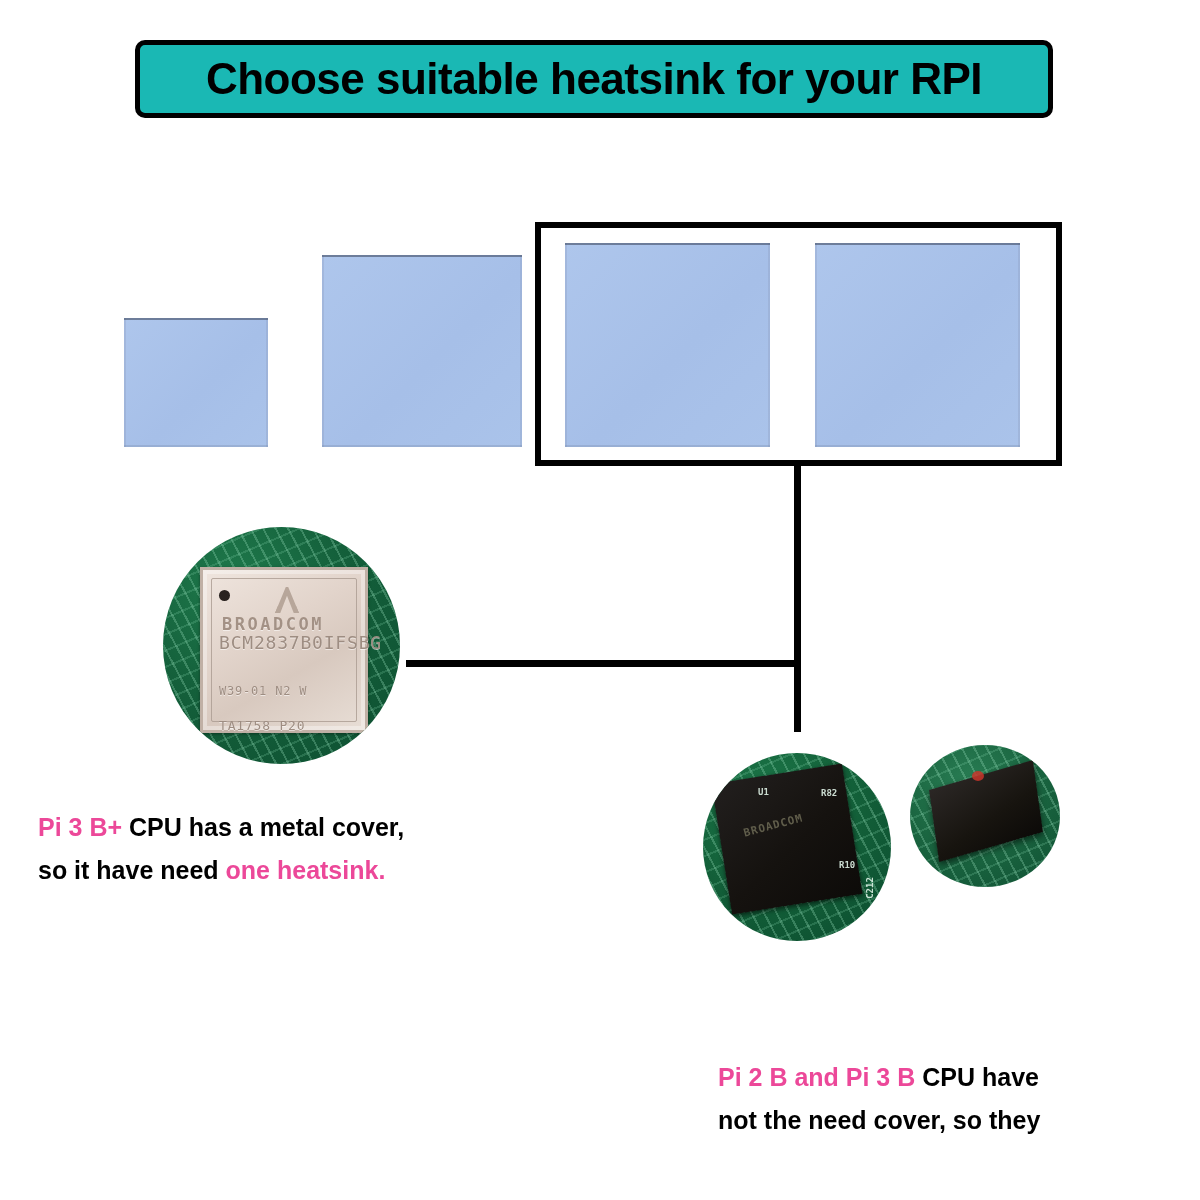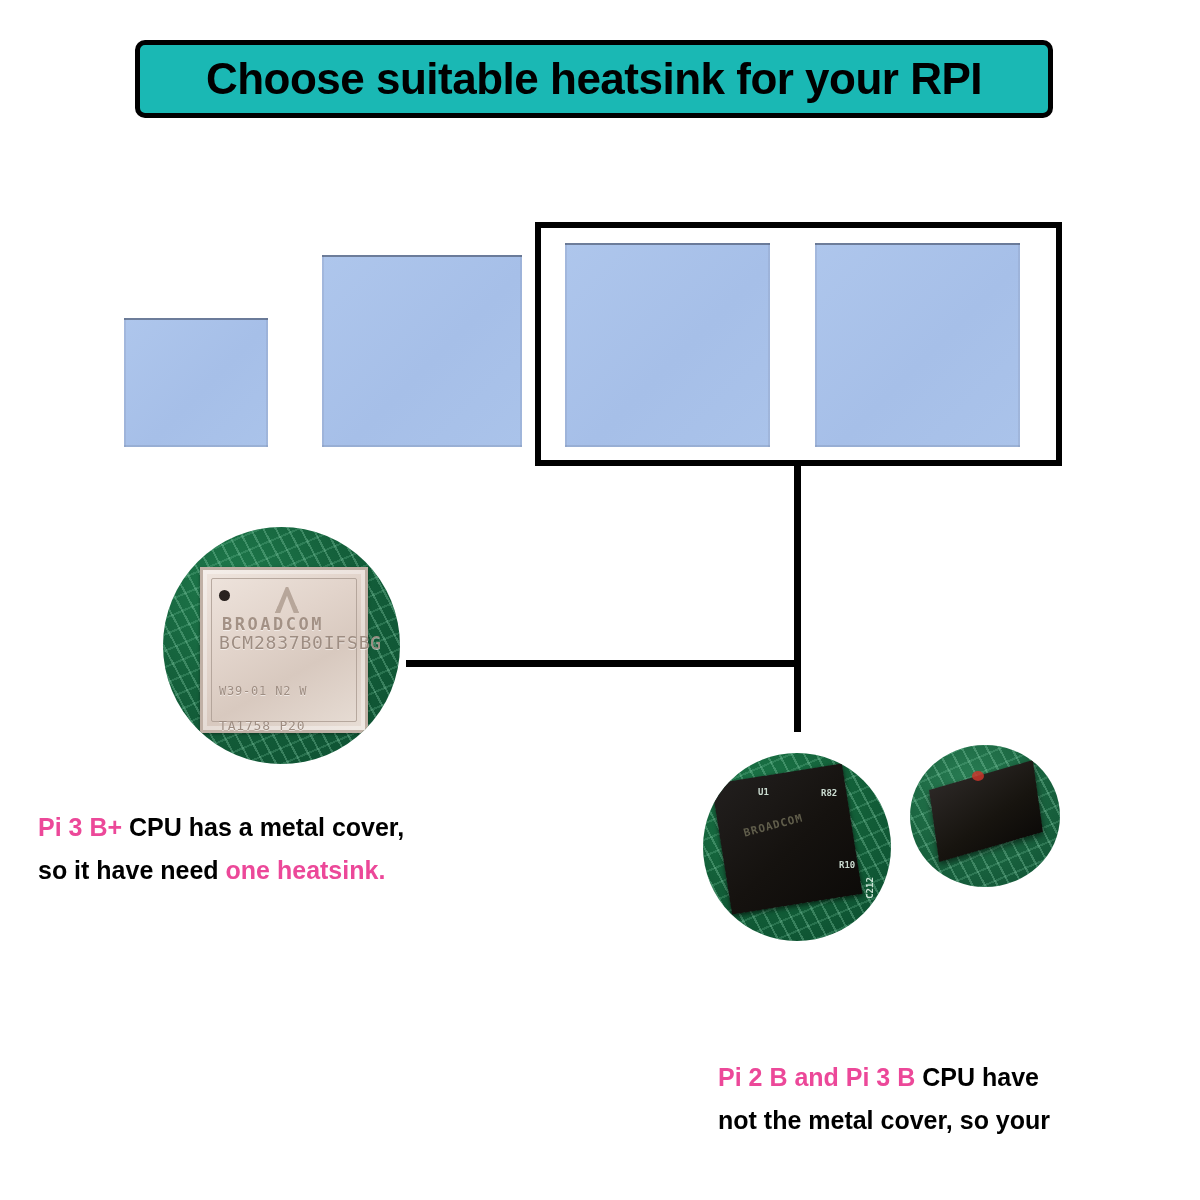--- a/index.html
+++ b/index.html
@@ -311,16 +311,16 @@
     <div id="angle-chip-dot"></div>
   </div>
 
   <div class="caption" id="caption-left">
     <div><span class="hl">Pi 3 B+</span><span> CPU has a metal cover,</span></div>
     <div><span>so it have need </span><span class="hl">one heatsink.</span></div>
   </div>
 
   <div class="caption" id="caption-right">
     <div><span class="hl">Pi 2 B and Pi 3 B</span><span> CPU have</span></div>
-    <div><span>not the metal cover, so your</span></div>
+    <div><span>not the need cover, so they</span></div>
   </div>
 
 </div>
 
 </body></html>

